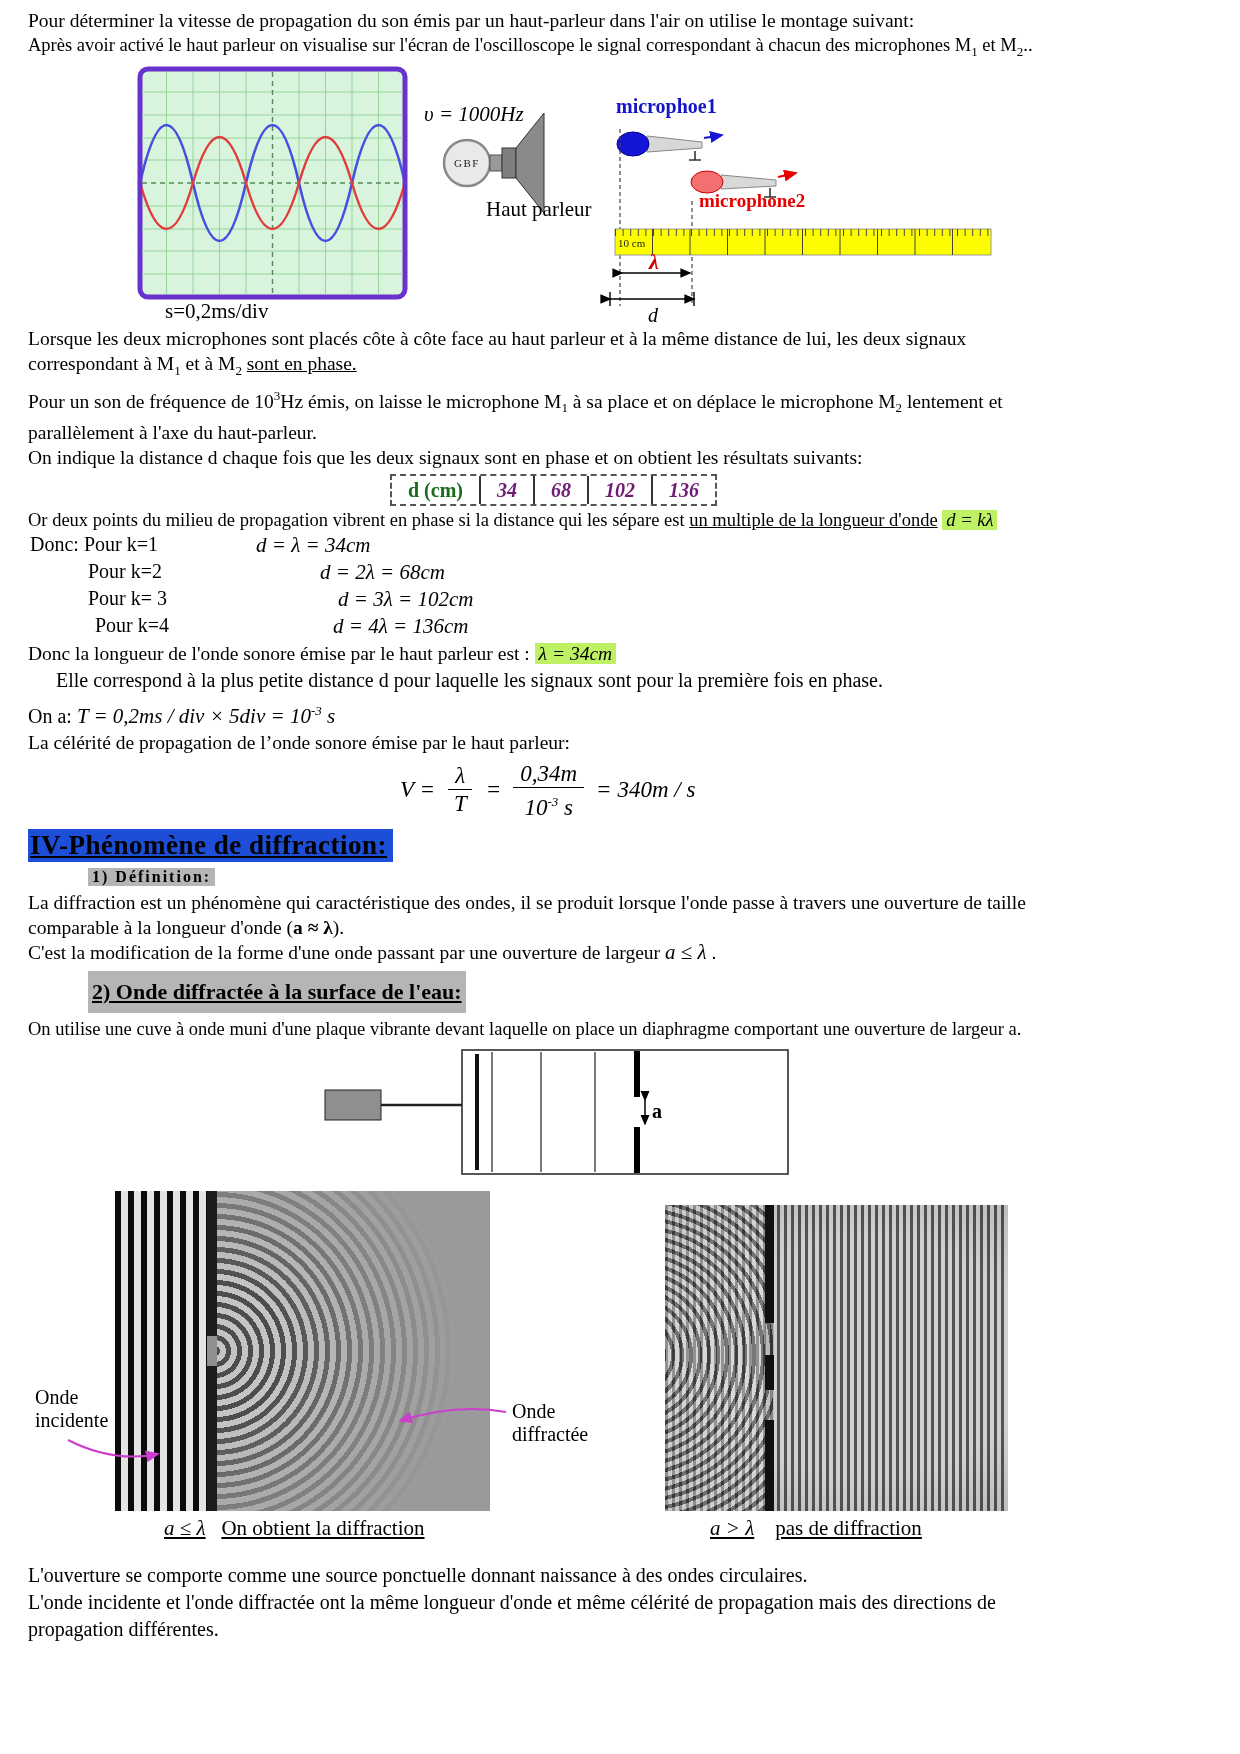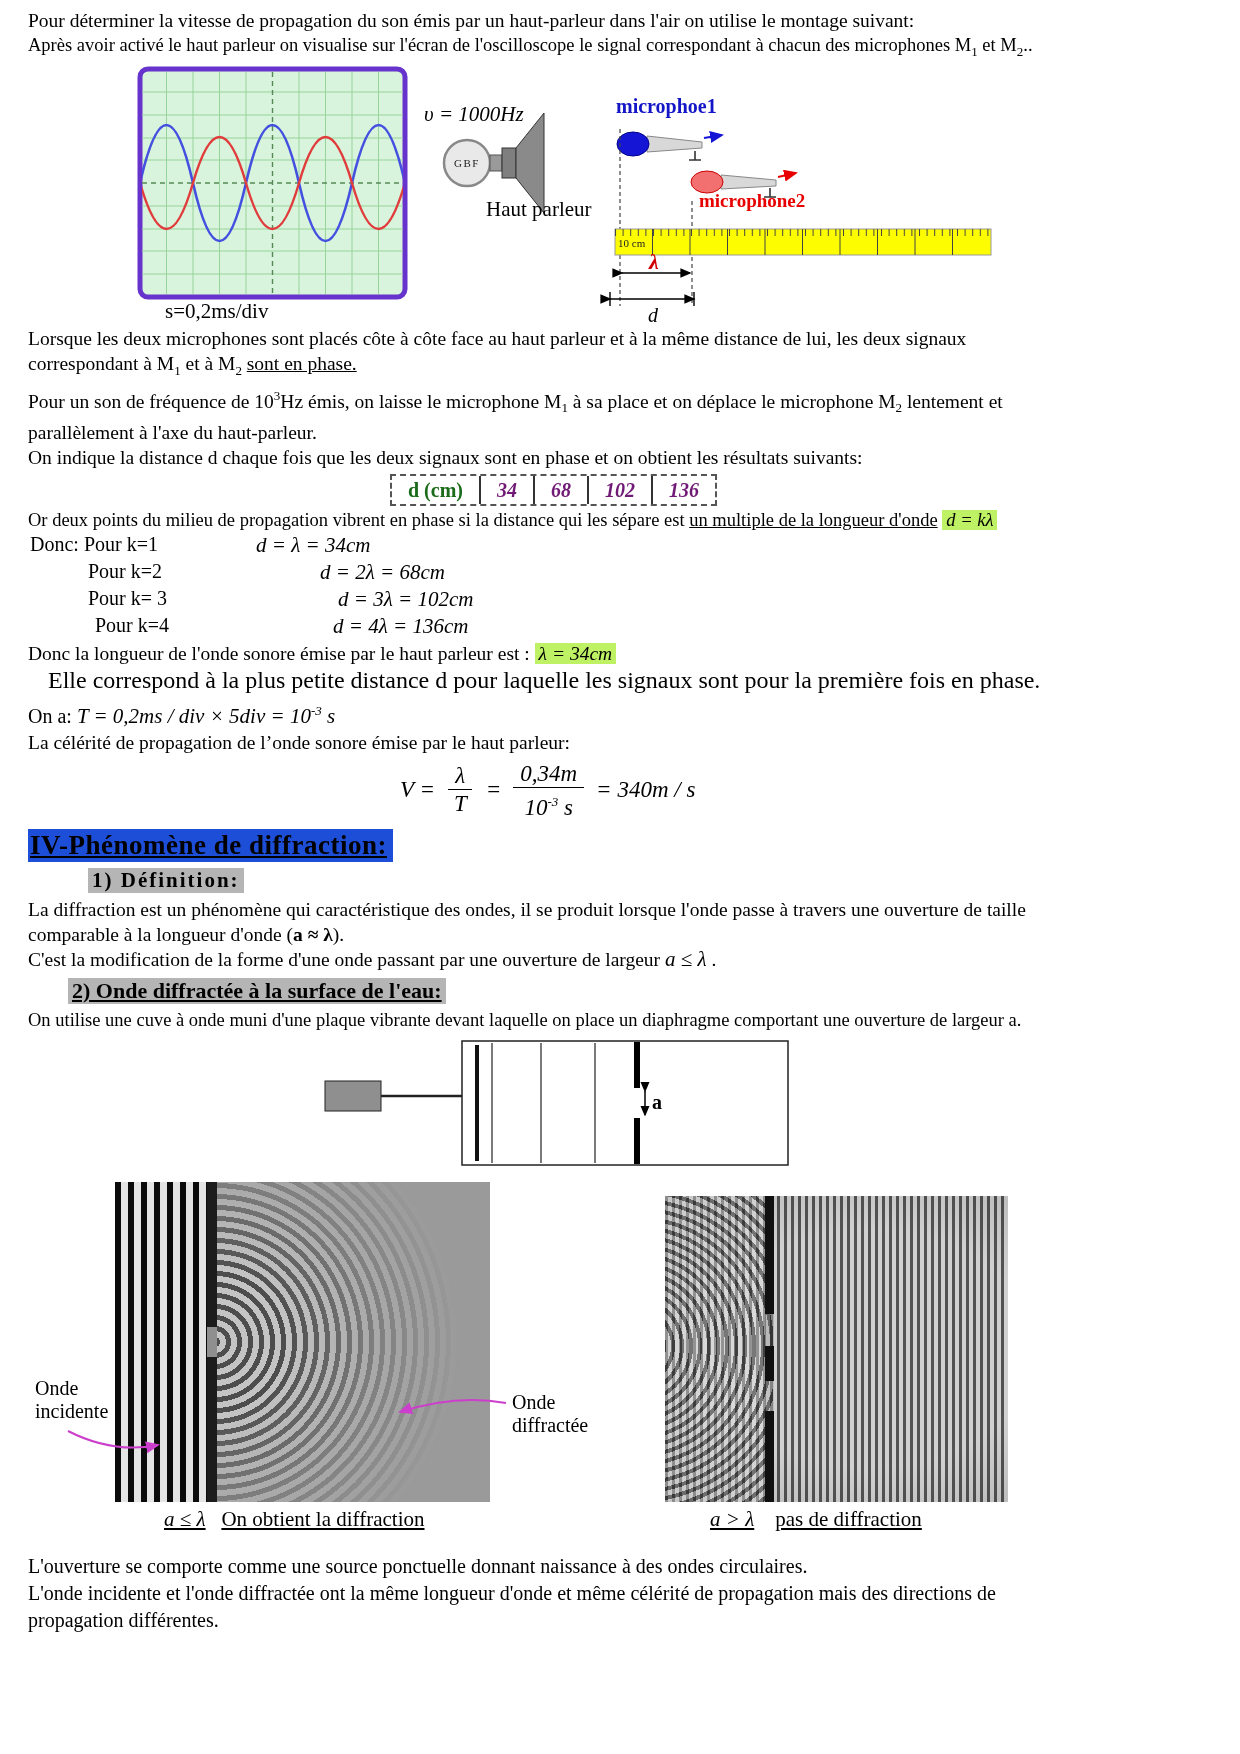--- a/index.html
+++ b/index.html
@@ -27,33 +27,33 @@
   
   .krow { position:relative; height:27px; font-size:20px; }
   .krow .kl { position:absolute; white-space:nowrap; }
   .krow .kf { position:absolute; font-style:italic; font-size:21px; white-space:nowrap; }
   .kr0 .kl{left:2px}   .kr0 .kf{left:228px}
   .kr1 .kl{left:60px}  .kr1 .kf{left:292px}
   .kr2 .kl{left:60px}  .kr2 .kf{left:310px}
   .kr3 .kl{left:67px}  .kr3 .kf{left:305px}
 
   .conc { font-size:19.5px; line-height:26px; white-space:nowrap; }
-  .note { font-size:24px; line-height:26px; margin-left:20px; white-space:nowrap; }
+  .note { font-size:20px; line-height:26px; margin-left:28px; white-space:nowrap; }
 
   .ona { font-size:20px; line-height:27px; margin-top:4px; white-space:nowrap; }
 
   
   .vformula { display:flex; align-items:center; gap:12px; margin:6px 0 4px 372px; font-size:23px; font-style:italic; height:58px; }
   .frac { display:inline-flex; flex-direction:column; align-items:center; line-height:25px; }
   .frac .num { padding:0 7px 1px 7px; border-bottom:1.7px solid #000; }
   .frac .den { padding:1px 7px 0 7px; }
 
   .h-iv { display:inline-block; font-size:27px; font-weight:bold; background:#1d4ed8; text-decoration:underline; padding:1px 6px 1px 2px; margin-top:6px; letter-spacing:.5px; }
-  .h-sub1 { display:inline-block; font-size:21px; font-weight:bold; background:#b5b5b5; margin:6px 0 4px 60px; letter-spacing:2px; padding:0 4px; }
-  .h-sub2 { display:inline-block; font-size:22px; font-weight:bold; background:#b5b5b5; text-decoration:underline; margin:6px 0 4px 40px; padding:0 4px; }
+  .h-sub1 { display:inline-block; font-size:16px; font-weight:bold; background:#b5b5b5; margin:6px 0 4px 60px; letter-spacing:2px; padding:0 4px; }
+  .h-sub2 { display:inline-block; font-size:22px; font-weight:bold; background:#b5b5b5; text-decoration:underline; margin:6px 0 4px 60px; padding:8px 4px; }
 
   
   .photos { position:relative; height:360px; margin-top:4px; }
   .photo-left {
     position:absolute; left:87px; top:3px; width:375px; height:320px;
     background:
       radial-gradient(circle at 100px 160px, rgba(154,154,154,0) 0px, rgba(154,154,154,0) 70px, rgba(154,154,154,.62) 155px, #9a9a9a 245px),
       repeating-radial-gradient(circle at 100px 160px, #4d4d4d 0 5px, #c4c4c4 5px 11px);
     background-color:#9a9a9a;
   }

